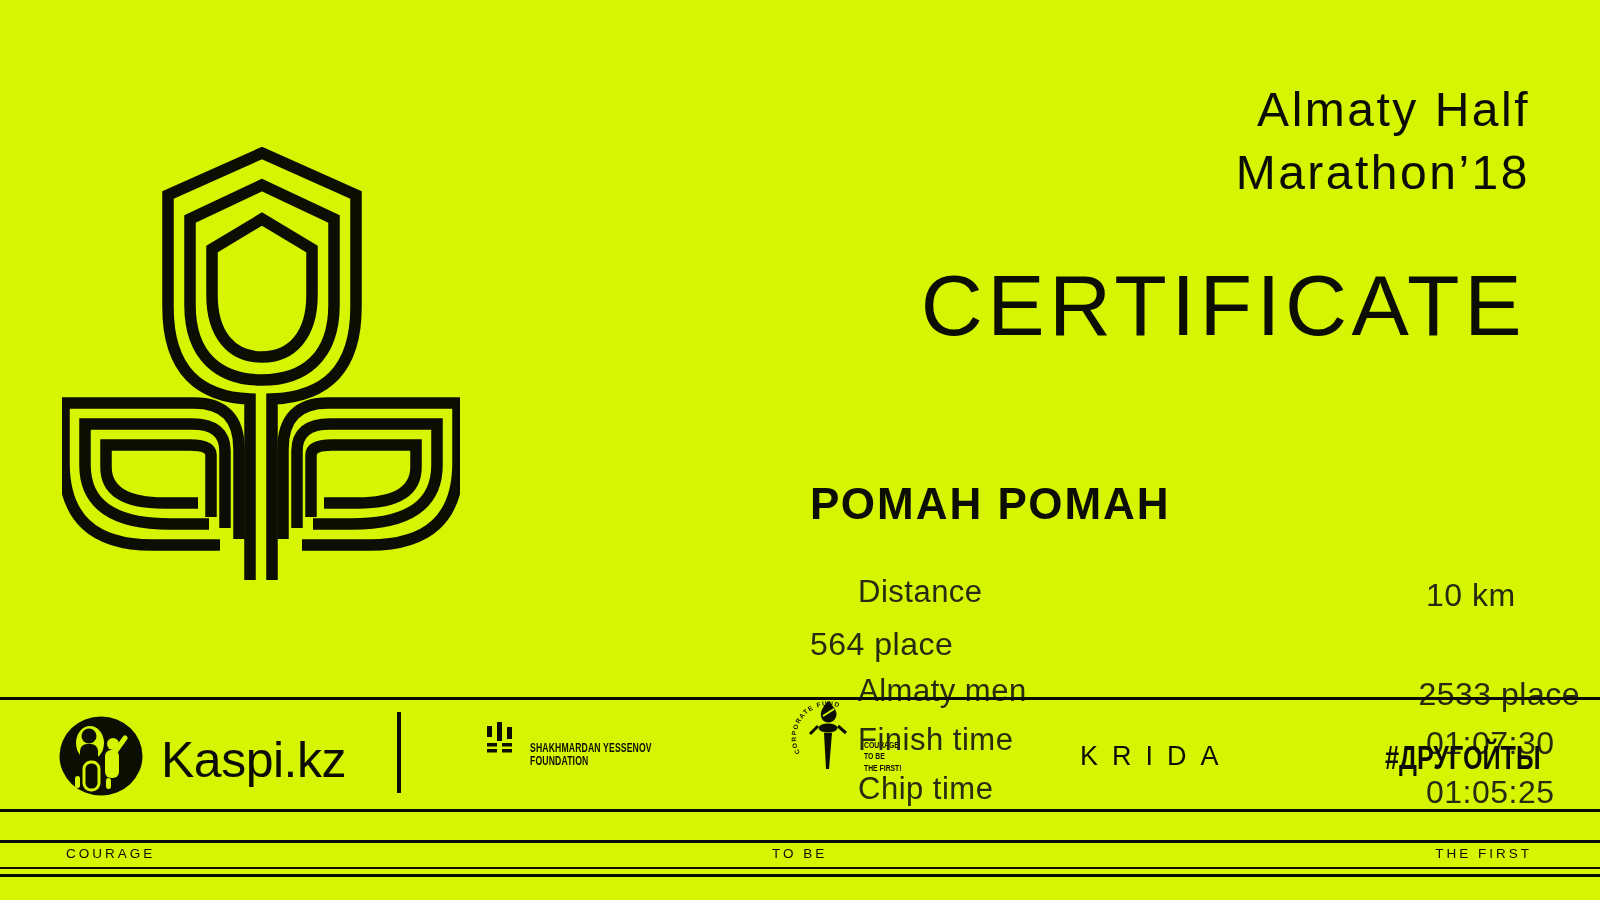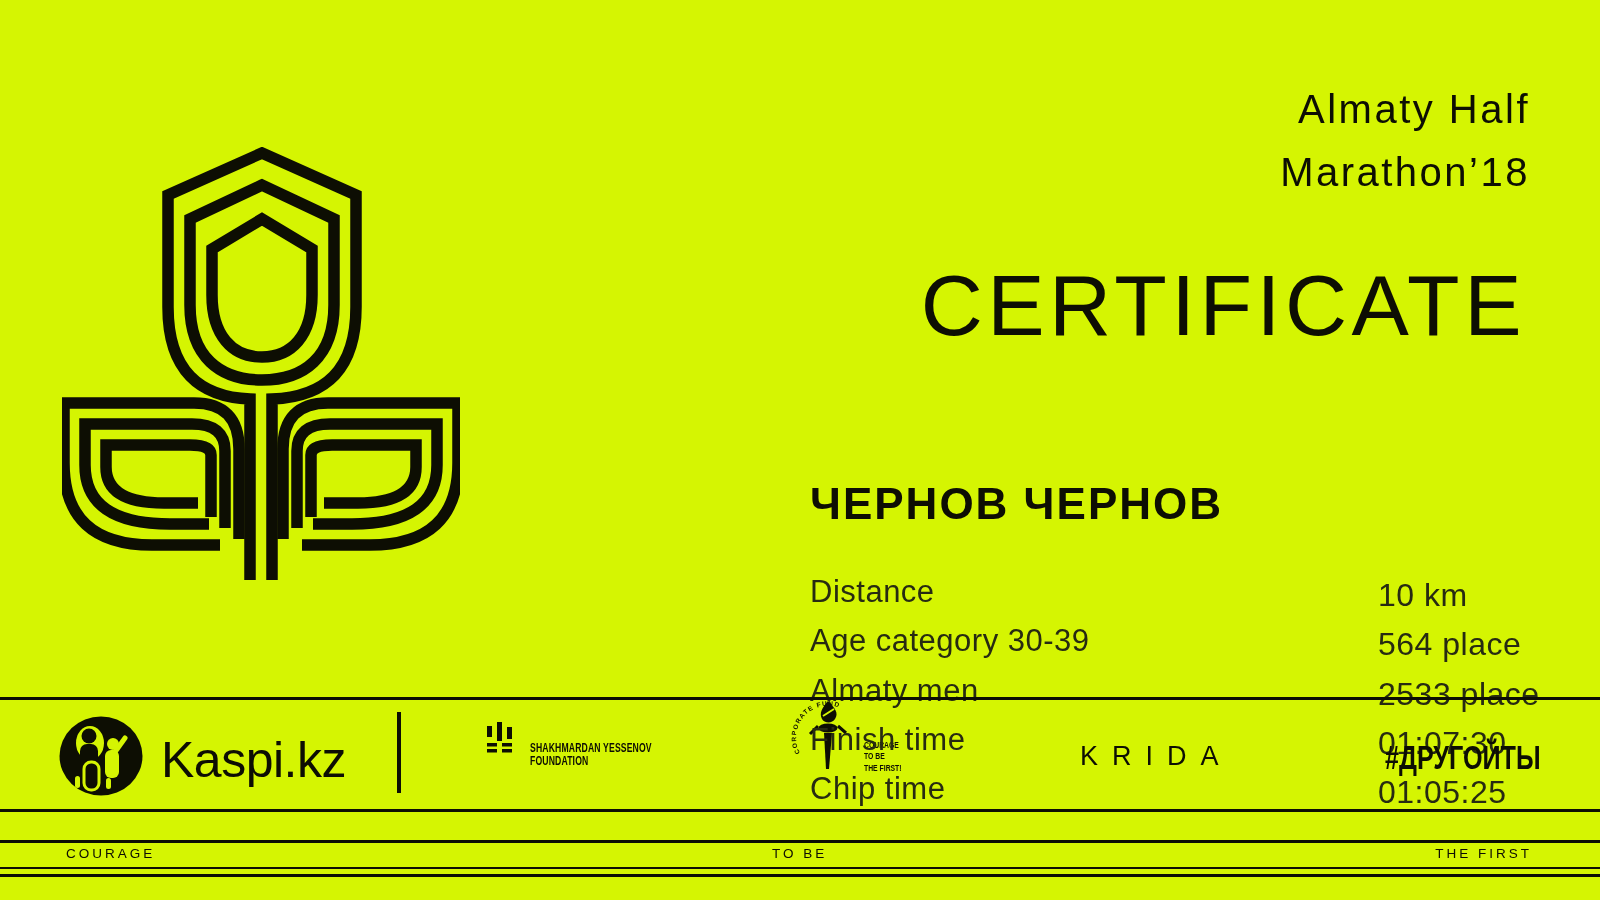--- a/index.html
+++ b/index.html
@@ -9,30 +9,30 @@
   }
   .abs{position:absolute;}
   
   .rule{position:absolute; left:0; width:1600px; background:#0D0E03; z-index:3;}
   .rule-band-top{top:697px; height:3px;}
   .rule-band-bottom{top:809px; height:3px;}
   .rule-3{top:840px; height:3px;}
   .rule-4{top:867px; height:2px;}
   .rule-5{top:874px; height:3px;}
 
-  .event-title{top:78px; right:70px; text-align:right; font-size:40px; line-height:63px;
+  .event-title{top:78px; right:70px; text-align:right; font-size:48px; line-height:63px;
     letter-spacing:2.5px; font-weight:400; z-index:1;}
   .certificate-heading{top:262px; right:74px; font-size:86px; line-height:1;
     letter-spacing:4.5px; font-weight:400; white-space:nowrap; z-index:1;margin-left:35px;}
   .recipient-name{top:482px; left:810px; font-size:44px; line-height:1; font-weight:700;
     letter-spacing:2px; white-space:nowrap; z-index:1;}
 
   .results{top:574px; left:810px; width:770px; z-index:1; color:#272B12;}
   .result-row{display:flex; height:49.3px; align-items:flex-start;}
-  .result-label{width:568px; font-size:31px; line-height:36px; letter-spacing:0.5px; white-space:nowrap;}
+  .result-label{width:568px; font-size:31px; line-height:36px; letter-spacing:0.5px; white-space:nowrap;margin-left:48px;}
   .result-value{font-size:32px; line-height:36px; letter-spacing:0.5px; padding-top:3px; white-space:nowrap;}
 
   
   .tulip{left:62px; top:147px; z-index:1;}
 
   
   .kaspi-logo{left:58px; top:716px; z-index:4;}
   .kaspi-word{left:161px; top:735px; font-size:50px; font-weight:400; letter-spacing:-0.5px;
     line-height:1; z-index:4;}
   .band-divider{left:397px; top:712px; width:3.5px; height:81px; background:#0D0E03; z-index:4;}
@@ -66,29 +66,28 @@
     <path d="M 235,381 L 235,304 Q 235,277 268,277 L 375,277 L 375,318 Q 375,377 290,377 L 251,377"></path>
     <path d="M 249,370 L 249,308 Q 249,298 270,298 L 354,298 L 354,320 Q 354,356 296,356 L 262,356"></path>
   </svg>
 
   <div class="abs event-title">
     <div>Almaty Half</div>
     <div>Marathon’18</div>
   </div>
   <div class="abs certificate-heading">CERTIFICATE</div>
 
-  <div class="abs recipient-name">ЧЕРНОВ ЧЕРНОВ</div>
+  <div class="abs recipient-name">РОМАН РОМАН</div>
 
   <div class="abs results">
     <div class="result-row">
       <div class="result-label">Distance</div>
       <div class="result-value">10 km</div>
     </div>
     <div class="result-row">
-      <div class="result-label">Age category 30-39</div>
       <div class="result-value">564 place</div>
     </div>
     <div class="result-row">
       <div class="result-label">Almaty men</div>
       <div class="result-value">2533 place</div>
     </div>
     <div class="result-row">
       <div class="result-label">Finish time</div>
       <div class="result-value">01:07:30</div>
     </div>

